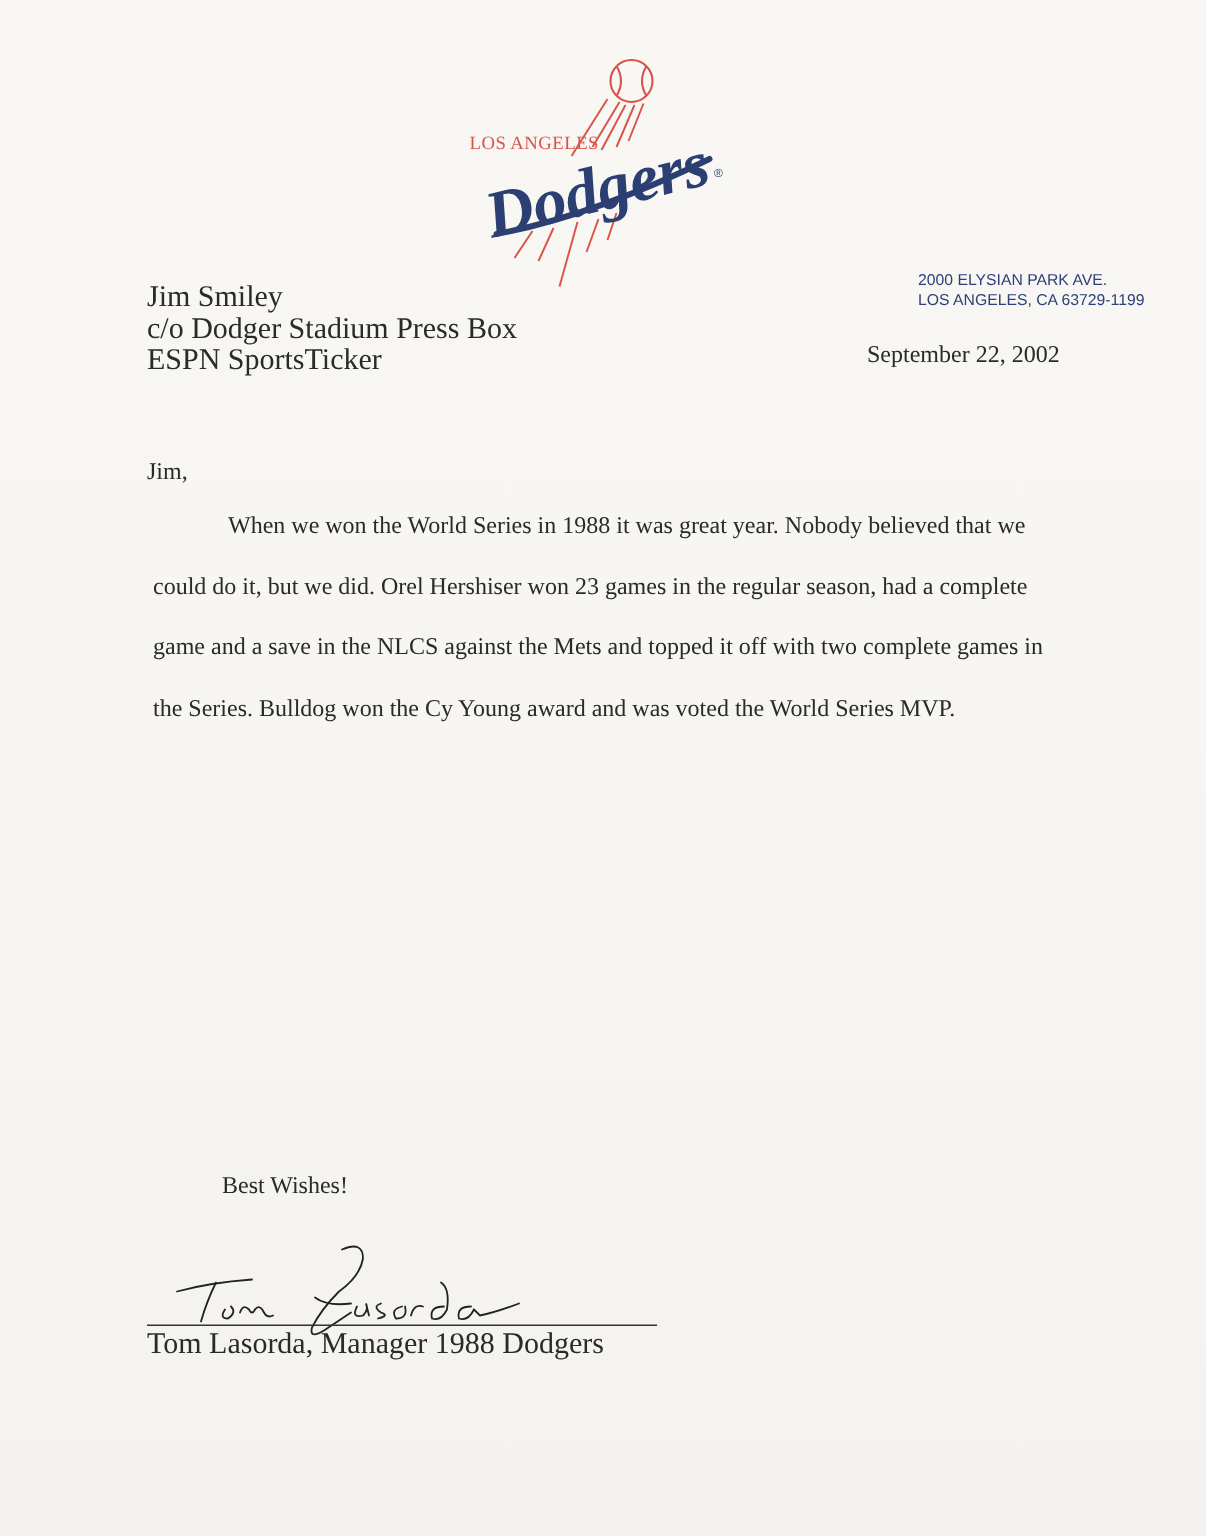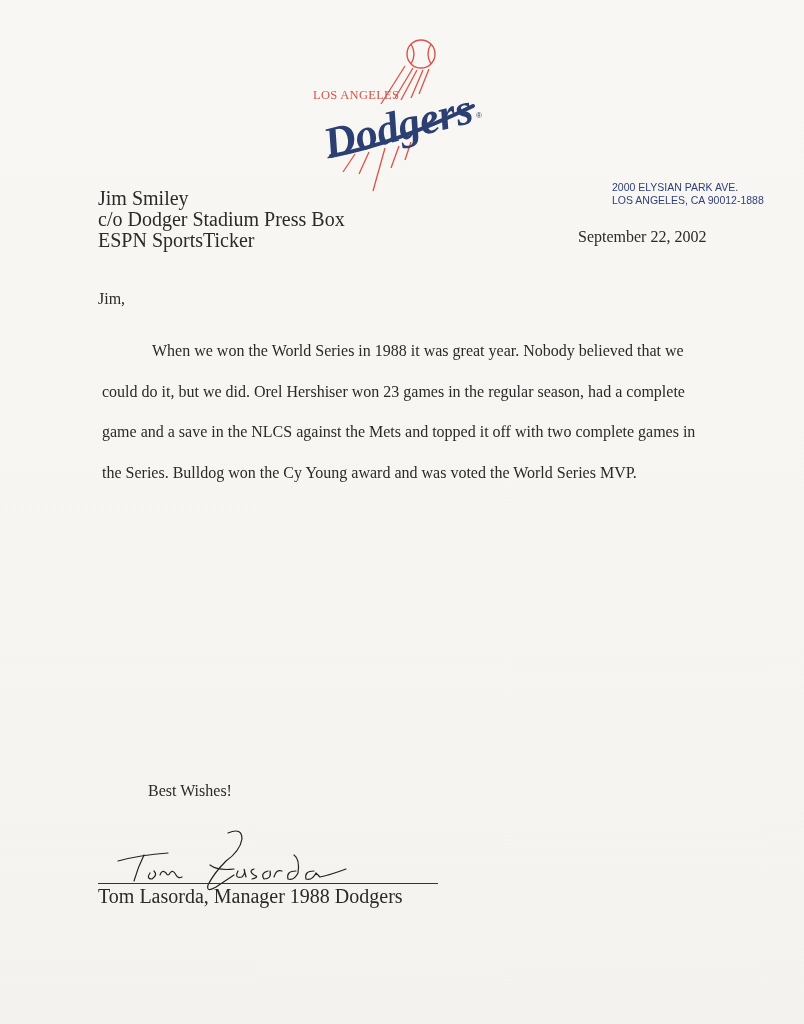--- a/index.html
+++ b/index.html
@@ -60,21 +60,21 @@
   }
   .date {
     position: absolute;
     left: 578px;
     top: 228px;
     font-size: 16px;
   }
   .salutation {
     position: absolute;
     left: 98px;
-    top: 290px;
+    top: 306px;
     font-size: 16px;
     text-align: center;
   }
   .body-text {
     position: absolute;
     left: 98px;
     top: 327px;
     width: 612px;
     font-size: 16px;
     line-height: 40.5px;
@@ -145,21 +145,21 @@
 
       <path d="M46 120 Q110 108 188 70" stroke="#2b3f73" stroke-width="4" fill="none" stroke-linecap="round"></path>
 
       <text x="191" y="82" font-family="Liberation Sans, sans-serif" font-size="8" fill="#2b3f73">®</text>
     </svg>
     <div class="logo-city">LOS ANGELES</div>
   </div>
 
   <div class="letterhead-address">
     <div>2000 ELYSIAN PARK AVE.</div>
-    <div>LOS ANGELES, CA 90012-1888</div>
+    <div>LOS ANGELES, CA 63729-1199</div>
   </div>
 
   <div class="recipient">
     <div>Jim Smiley</div>
     <div>c/o Dodger Stadium Press Box</div>
     <div>ESPN SportsTicker</div>
   </div>
 
   <div class="date">September 22, 2002</div>
 

